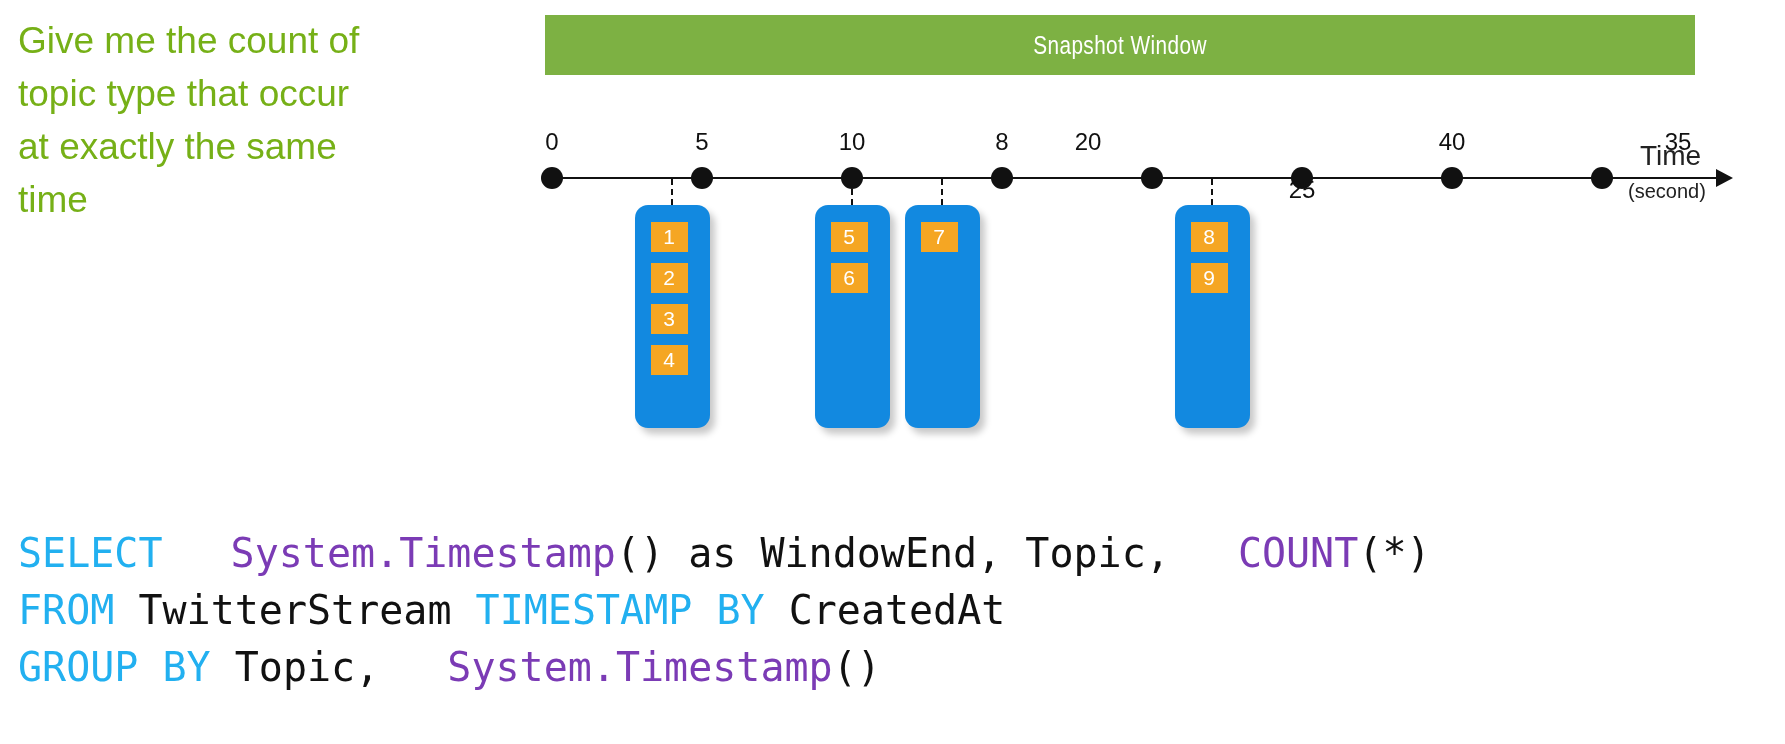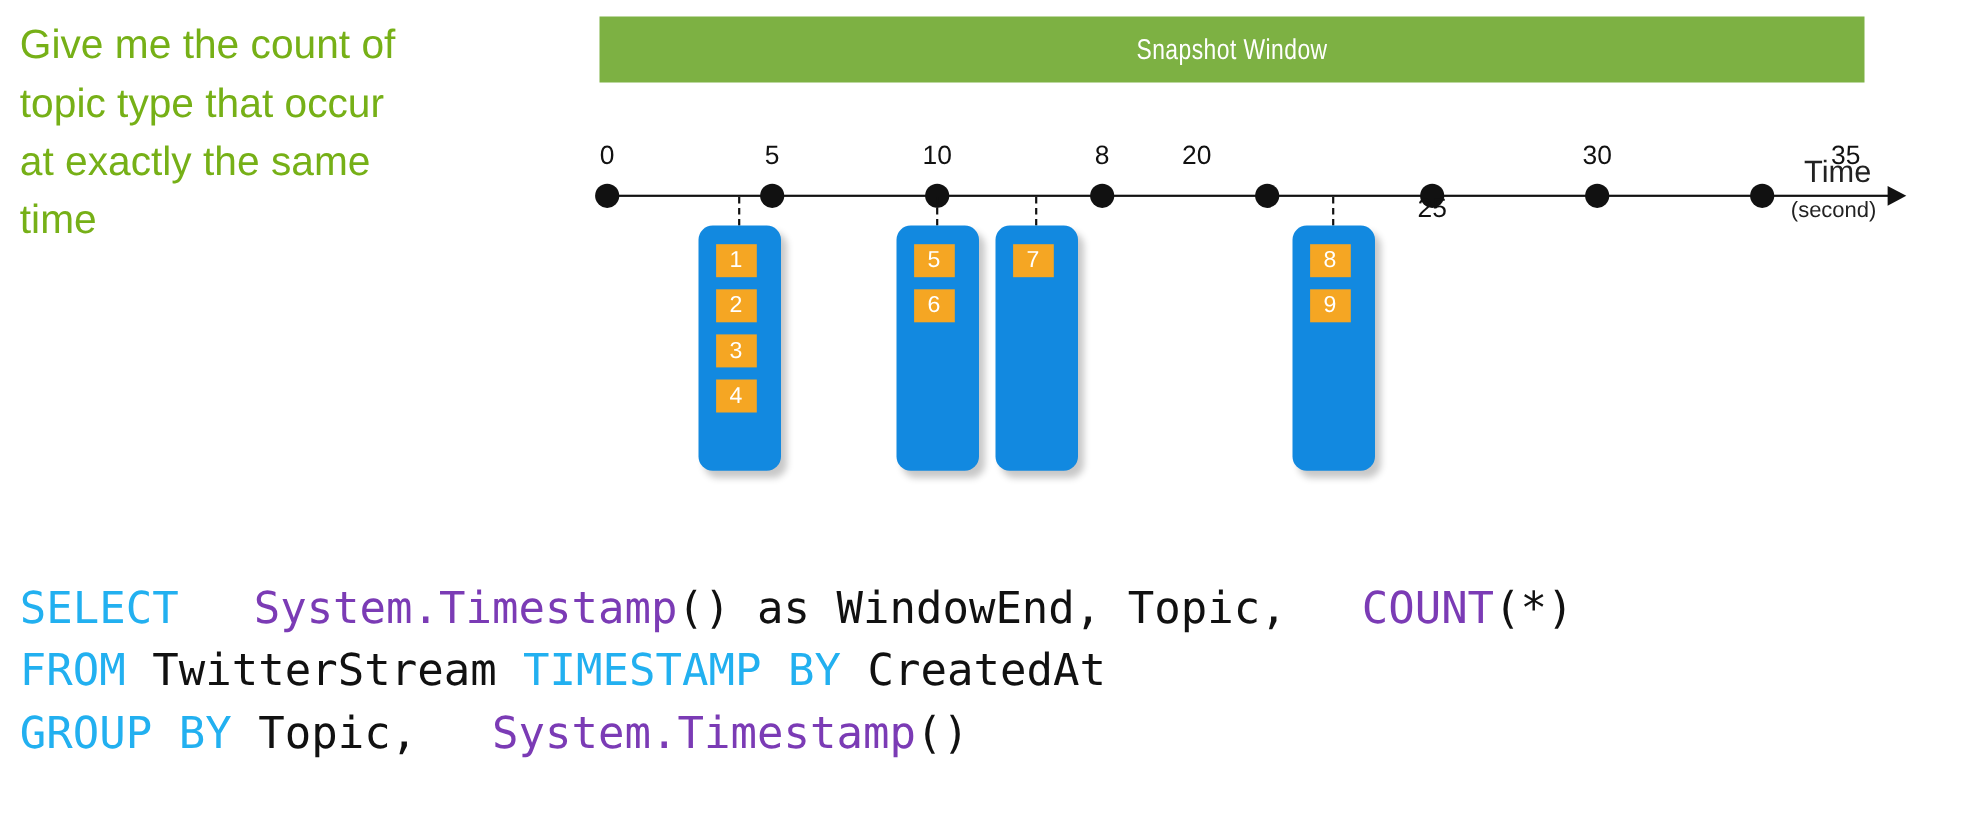--- a/index.html
+++ b/index.html
@@ -120,21 +120,21 @@
       <div class="tick-label" style="left: 702px;">5</div>
       <div class="tick-dot" style="left: 852px; background: rgb(17, 17, 17);"></div>
       <div class="tick-label" style="left: 852px;">10</div>
       <div class="tick-dot" style="left: 1002px; background: rgb(17, 17, 17);"></div>
       <div class="tick-label" style="left: 1002px;">8</div>
       <div class="tick-dot" style="left: 1152px; background: rgb(17, 17, 17);"></div>
       <div class="tick-label" style="left: 1088px;">20</div>
       <div class="tick-dot" style="left: 1302px; background: rgb(17, 17, 17);"></div>
       <div class="tick-label" style="left: 1302px; margin-top: 48px;">25</div>
       <div class="tick-dot" style="left: 1452px; background: rgb(17, 17, 17);"></div>
-      <div class="tick-label" style="left: 1452px;">30</div>
+      <div class="tick-label" style="left: 1452px;">40</div>
       <div class="tick-dot" style="left: 1602px; background: rgb(17, 17, 17);"></div>
       <div class="tick-label" style="left: 1678px;">35</div>
     </div>
   <div class="axis-name">Time</div>
   <div class="axis-unit">(second)</div>
 
   <div id="events">
       <div class="drop-line" style="left: 672px; height: 26px;"></div>
       <div class="evt-box" style="left: 634.5px; width: 75px; background: rgb(18, 137, 224);">
         <div class="evt-tile" style="top: 17px; background: rgb(245, 166, 35); color: rgb(255, 255, 255);">1</div>

